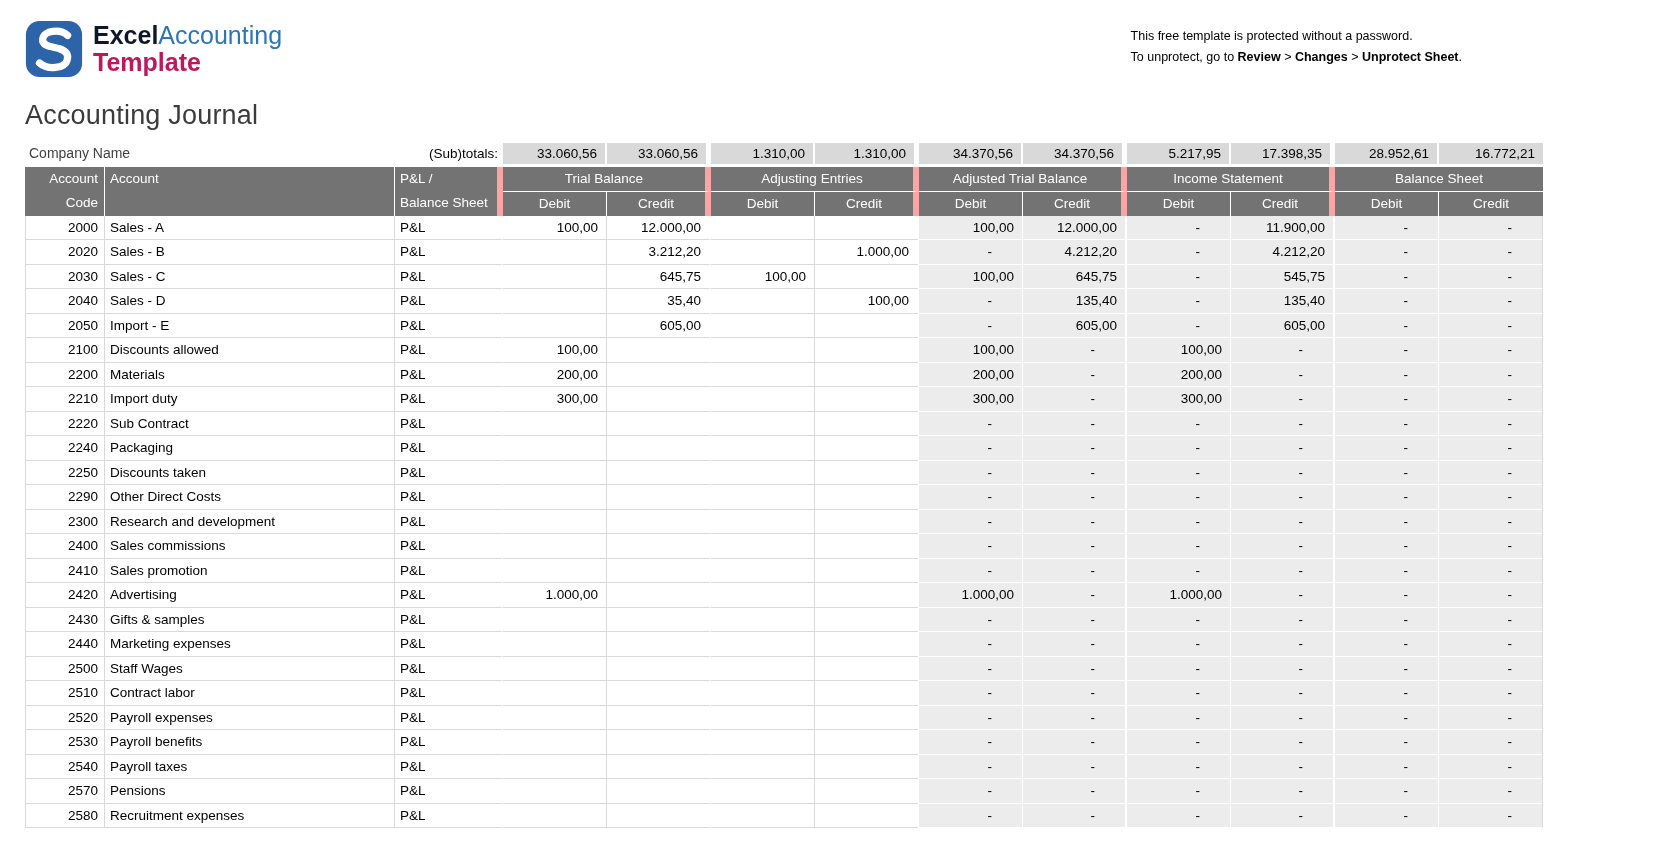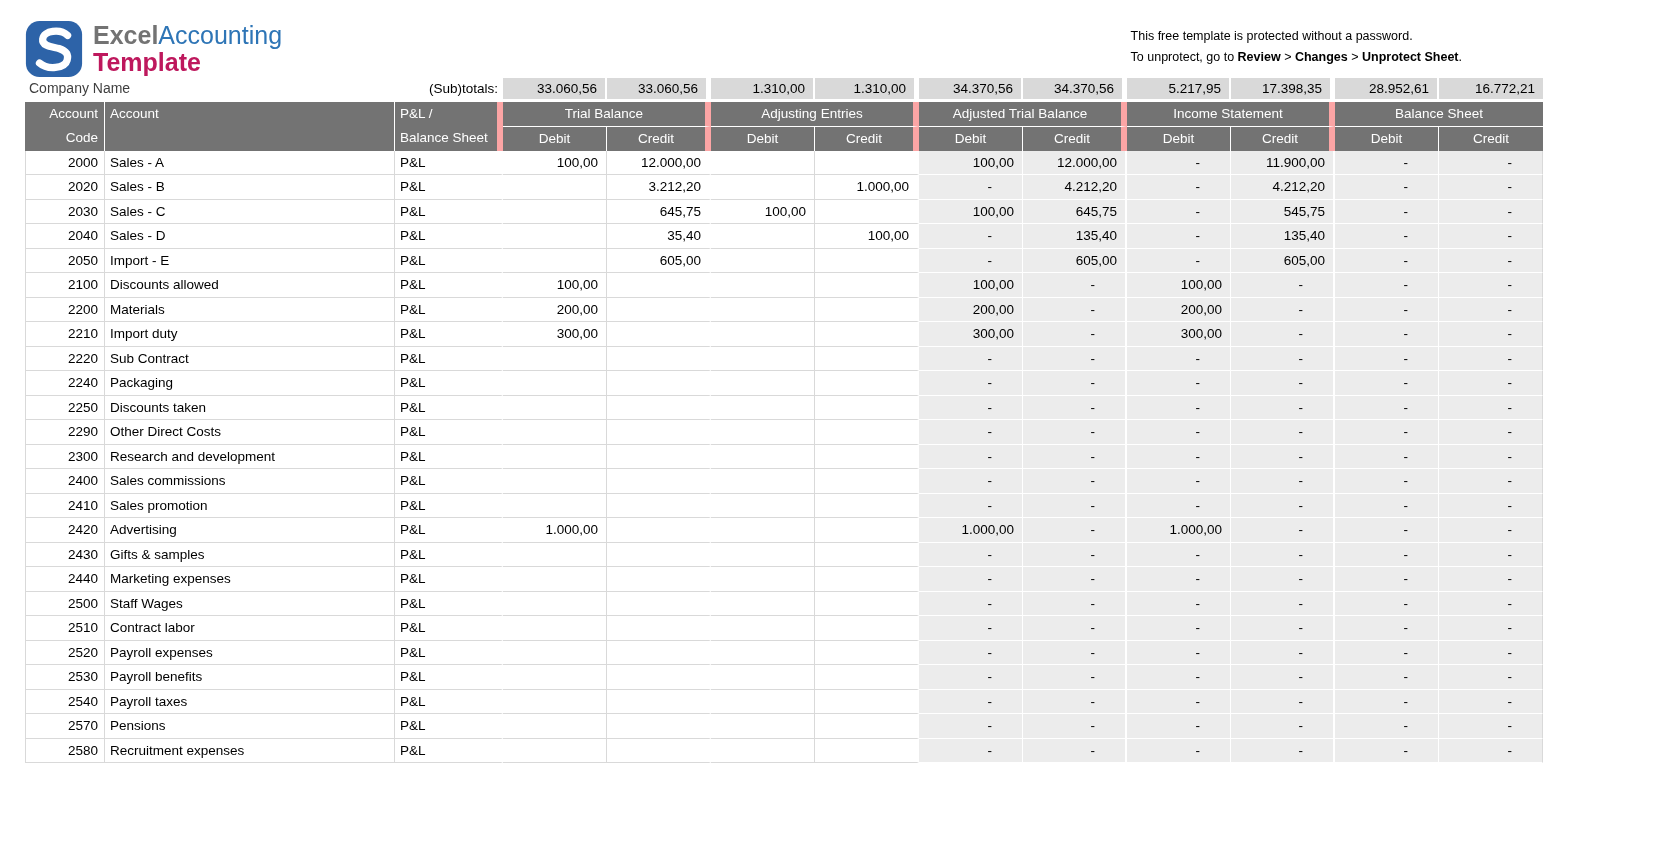--- a/index.html
+++ b/index.html
@@ -9,21 +9,21 @@
     font-family: "Liberation Sans", sans-serif;
     color: #000000;
   }
   .page { padding-left: 25px; }
 
   
   .top-bar { display: flex; justify-content: space-between; align-items: flex-start; padding-top: 20px; }
   .logo { display: flex; align-items: center; gap: 10px; }
   .logo-mark { width: 58px; height: 58px; }
   .logo-text { line-height: 27px; font-size: 25px; }
-  .logo-word-excel { font-weight: 700; color: #737373; margin-top: 36px; }
+  .logo-word-excel { font-weight: 700; color: #0f172a; margin-top: 36px; }
   .logo-word-accounting { font-weight: 400; color: #2e75b6; }
   .logo-word-template { font-weight: 700; color: #be185d; }
 
   .protect-note { margin-right: 195px; font-size: 12.5px; line-height: 21px; color: #000; padding-top: 6px; }
   .protect-note b { font-weight: 700; }
 
   
   .page-title { font-size: 27px; font-weight: 400; color: #3b3b3b; margin-top: 22px; margin-bottom: 12px; letter-spacing: 0.2px; }
 
   
@@ -82,20 +82,21 @@
     </div>
 
     <div class="protect-note">
       <div>This free template is protected without a password.</div>
       <div>
         <span>To unprotect, go to </span><b>Review</b><span> &gt; </span><b>Changes</b><span> &gt; </span><b>Unprotect Sheet</b><span>.</span>
       </div>
     </div>
   </div>
 
+  <div class="page-title">Accounting Journal</div>
 
   <table class="grid">
     <colgroup>
       <col style="width:80px">
         <col style="width:290px">
         <col style="width:108px">
       <col style="width:104px">
         <col style="width:104px">
         <col style="width:104px">
         <col style="width:104px">

